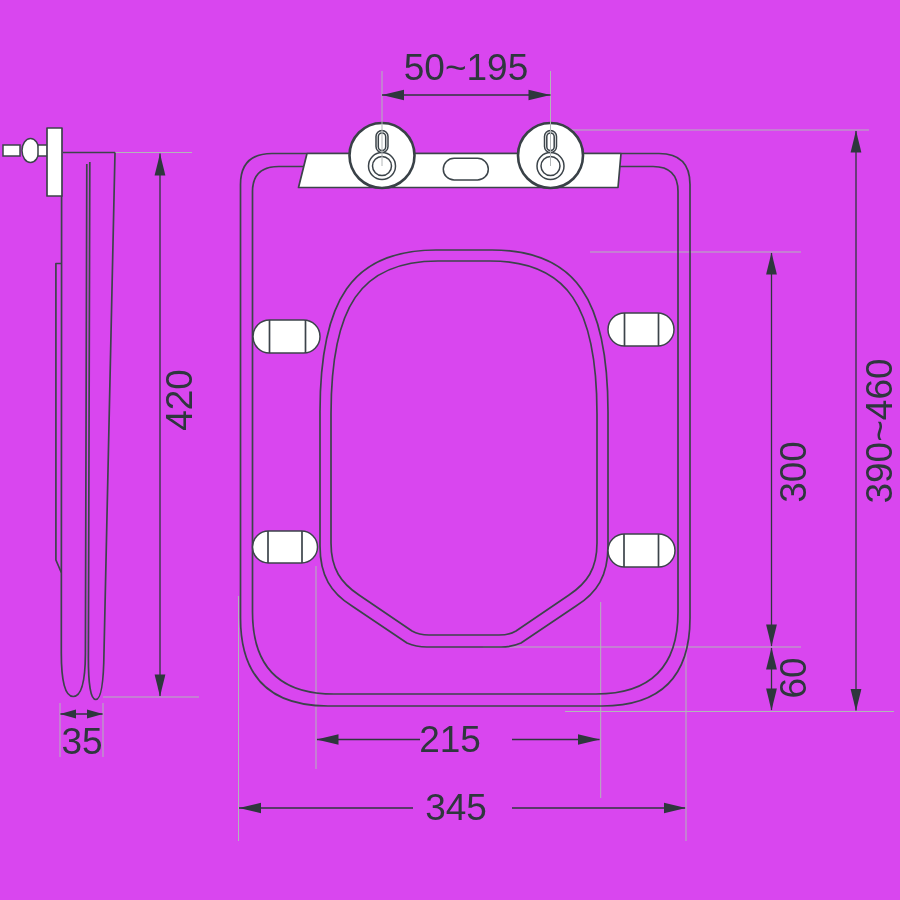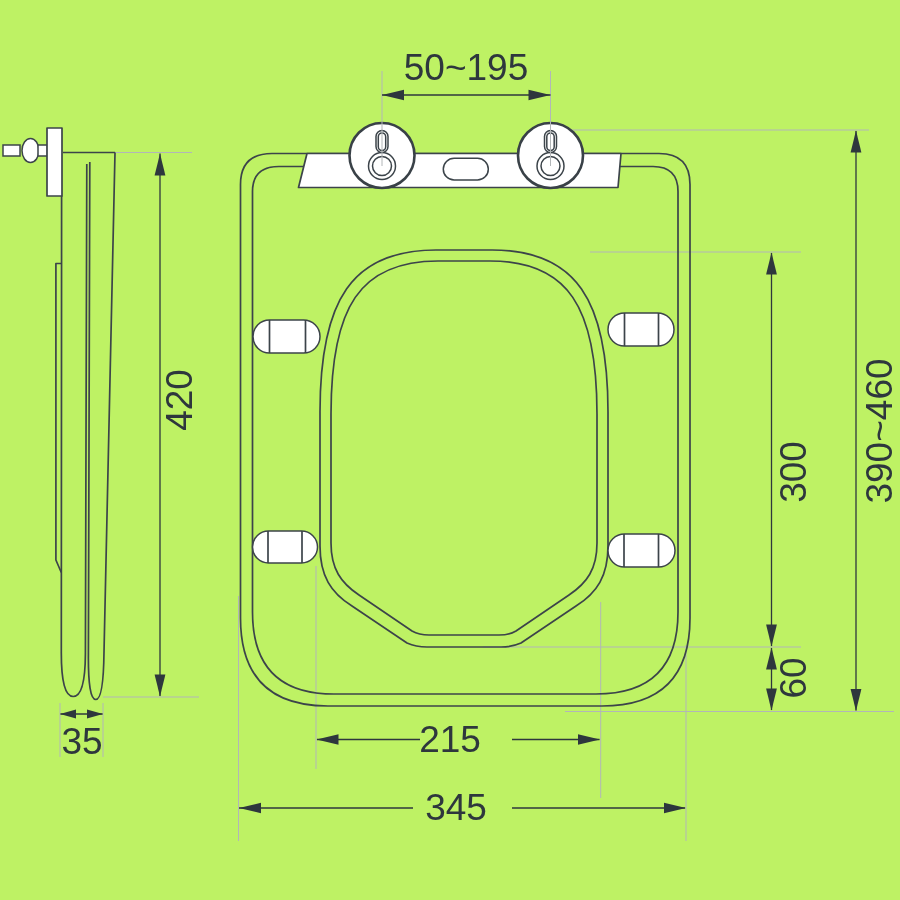--- a/index.html
+++ b/index.html
@@ -4,21 +4,21 @@
 <style>
   html, body {
     margin: 0;
     padding: 0;
     background: #ffffff;
   }
   .canvas {
     position: relative;
     width: 900px;
     height: 900px;
-    background: #bef264;
+    background: #d946ef;
     overflow: hidden;
   }
   svg { display: block; }
   .outline { fill: none; stroke: #3c444a; stroke-width: 1.7; stroke-linejoin: round; }
   .outline-white { fill: #ffffff; stroke: #3c444a; stroke-width: 1.7; stroke-linejoin: round; }
   .detail { fill: #ffffff; stroke: #3c444a; stroke-width: 1.5; }
   .hinge-circle { fill: #ffffff; stroke: #394147; stroke-width: 2.6; }
   .ext { stroke: #b2b6b8; stroke-width: 1; fill: none; }
   .dim { stroke: #2e373d; stroke-width: 1.3; fill: none; }
   .arr { fill: #2e373d; stroke: none; }

